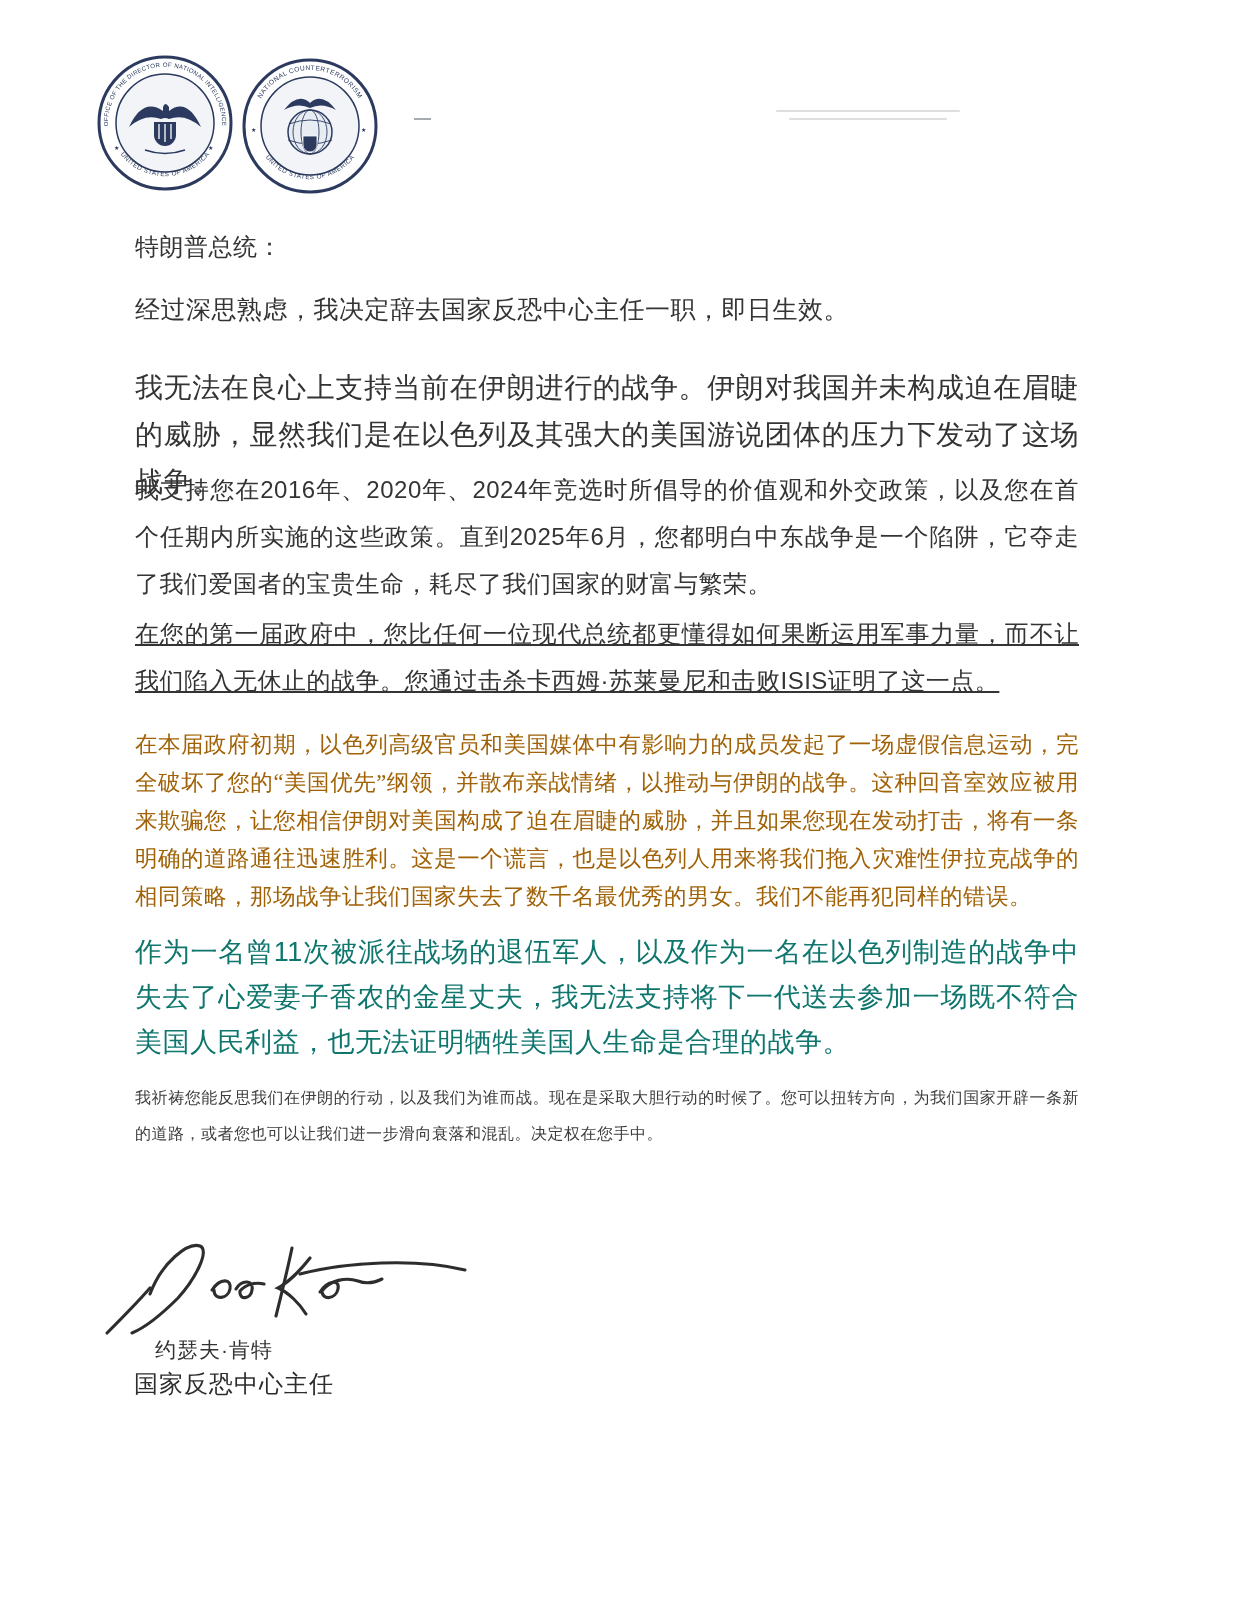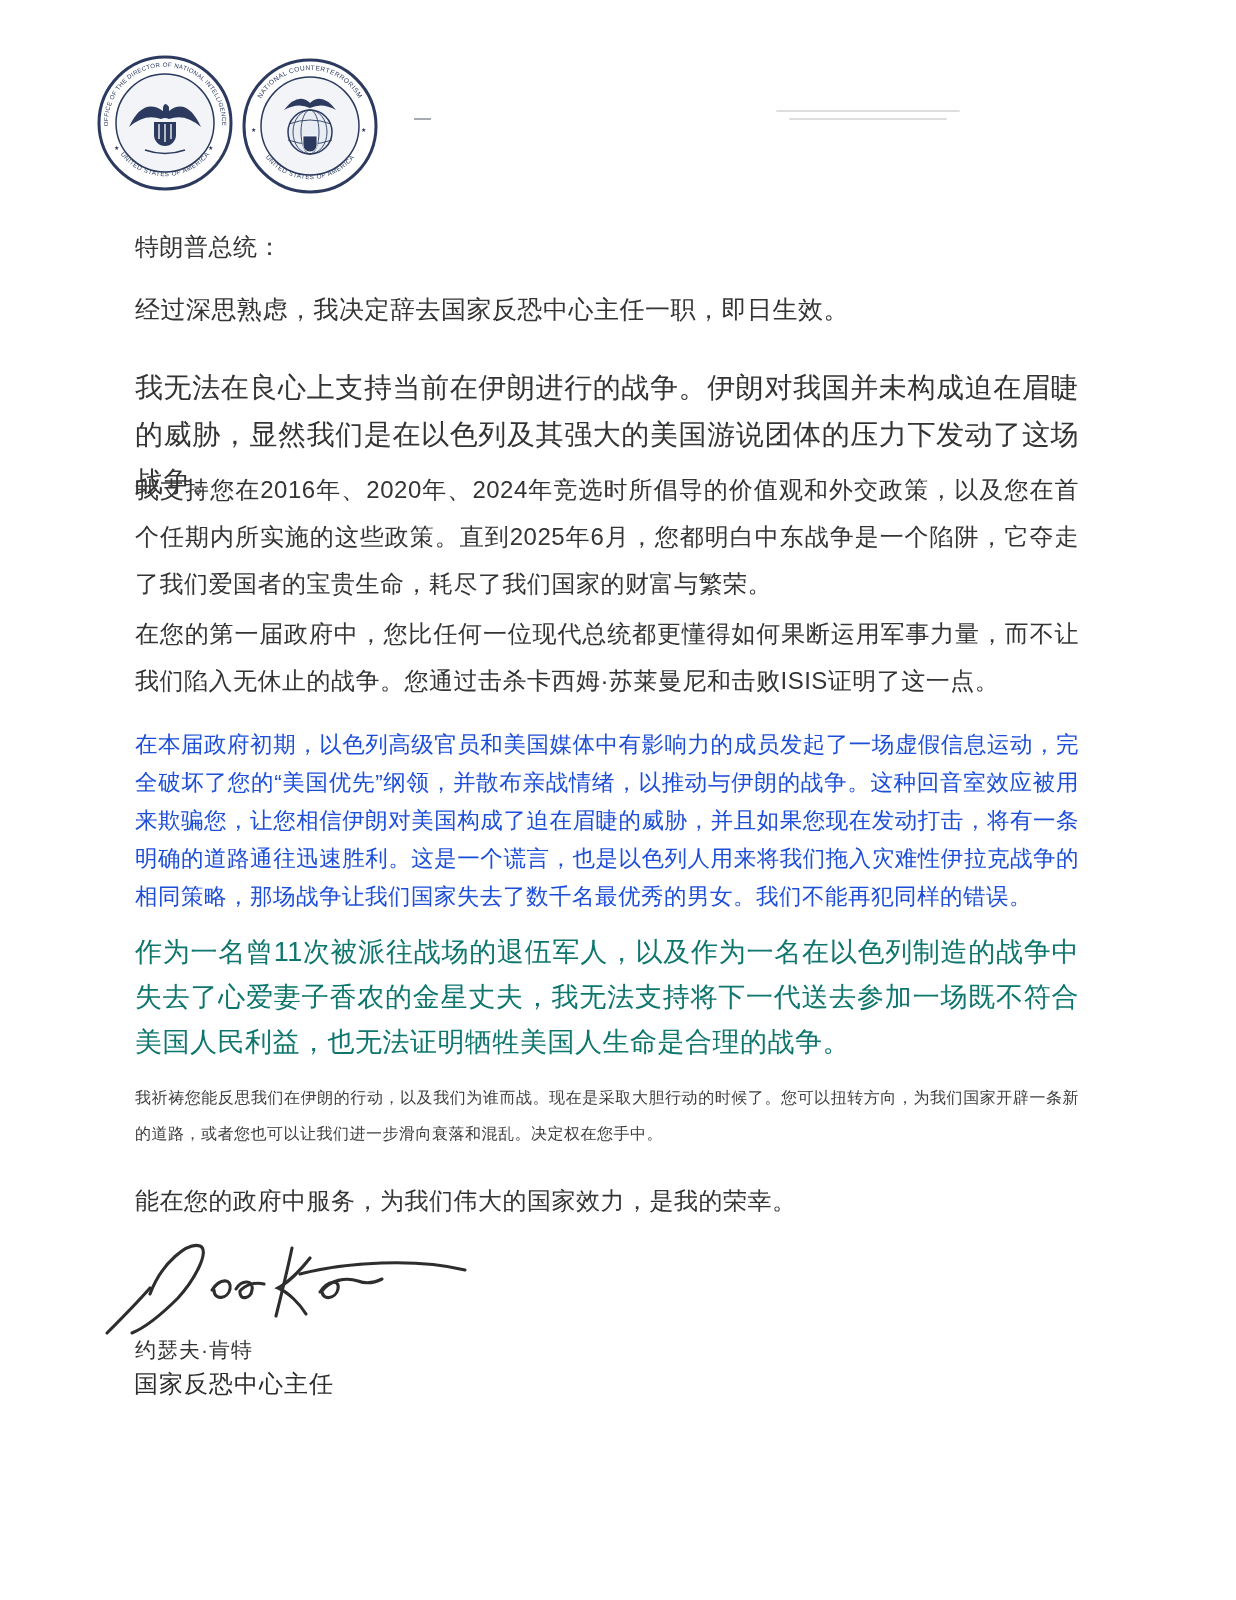--- a/index.html
+++ b/index.html
@@ -20,28 +20,28 @@
   .scan-smudge{position:absolute;left:776px;top:108px;width:184px;height:16px;}
   .scan-smudge .ln{position:absolute;left:0;width:100%;height:2px;background:#dededd;border-radius:2px;}
   .scan-smudge .ln.a{top:2px;}
   .scan-smudge .ln.b{top:10px;width:86%;left:7%;}
   
   .para{position:absolute;left:135px;width:944px;margin:0;text-align:justify;letter-spacing:0.5px;color:#343434;}
   .salutation{top:230px;font-size:24px;line-height:34px;}
   .p0{top:292px;font-size:25px;line-height:35px;}
   .p1{top:364px;font-size:28px;line-height:47px;}
   .p2{top:466px;font-size:24px;line-height:47px;}
-  .p3{top:610px;font-size:24px;line-height:47px;}
-  .p4{top:726px;font-size:22.5px;line-height:38px;color:#1d4ed8;}
+  .p3{top:610px;font-size:24px;line-height:47px;text-decoration:underline;}
+  .p4{top:726px;font-size:22.5px;line-height:38px;color:#a16207;font-family:Liberation Serif, serif;}
   .p5{top:930px;font-size:27px;line-height:45px;color:#0f766e;}
   .p6{top:1080px;font-size:16px;line-height:36px;color:#3d3d3d;}
   .p7{top:1184px;font-size:24px;line-height:34px;}
   
   .signature-svg{position:absolute;left:96px;top:1230px;width:380px;height:112px;}
-  .sign-name{position:absolute;left:135px;top:1336px;font-size:21px;color:#333;letter-spacing:1px;}
+  .sign-name{position:absolute;left:155px;top:1336px;font-size:21px;color:#333;letter-spacing:1px;}
   .sign-title{position:absolute;left:134px;top:1368px;font-size:24px;color:#2c2c2c;letter-spacing:1px;}
   .seal-ring-text{fill:#2b3a5e;}
 </style>
 </head>
 <body>
 
 <div class="page">
 
   <svg class="seal seal-left" viewBox="0 0 140 140">
     <circle cx="70" cy="70" r="66" fill="#ffffff" stroke="#2b3a5e" stroke-width="3"></circle>
@@ -102,21 +102,20 @@
   </div>
 
   <p class="para salutation">特朗普总统：</p>
   <p class="para p0">经过深思熟虑，我决定辞去国家反恐中心主任一职，即日生效。</p>
   <p class="para p1">我无法在良心上支持当前在伊朗进行的战争。伊朗对我国并未构成迫在眉睫的威胁，显然我们是在以色列及其强大的美国游说团体的压力下发动了这场战争。</p>
   <p class="para p2">我支持您在2016年、2020年、2024年竞选时所倡导的价值观和外交政策，以及您在首个任期内所实施的这些政策。直到2025年6月，您都明白中东战争是一个陷阱，它夺走了我们爱国者的宝贵生命，耗尽了我们国家的财富与繁荣。</p>
   <p class="para p3">在您的第一届政府中，您比任何一位现代总统都更懂得如何果断运用军事力量，而不让我们陷入无休止的战争。您通过击杀卡西姆·苏莱曼尼和击败ISIS证明了这一点。</p>
   <p class="para p4">在本届政府初期，以色列高级官员和美国媒体中有影响力的成员发起了一场虚假信息运动，完全破坏了您的“美国优先”纲领，并散布亲战情绪，以推动与伊朗的战争。这种回音室效应被用来欺骗您，让您相信伊朗对美国构成了迫在眉睫的威胁，并且如果您现在发动打击，将有一条明确的道路通往迅速胜利。这是一个谎言，也是以色列人用来将我们拖入灾难性伊拉克战争的相同策略，那场战争让我们国家失去了数千名最优秀的男女。我们不能再犯同样的错误。</p>
   <p class="para p5">作为一名曾11次被派往战场的退伍军人，以及作为一名在以色列制造的战争中失去了心爱妻子香农的金星丈夫，我无法支持将下一代送去参加一场既不符合美国人民利益，也无法证明牺牲美国人生命是合理的战争。</p>
   <p class="para p6">我祈祷您能反思我们在伊朗的行动，以及我们为谁而战。现在是采取大胆行动的时候了。您可以扭转方向，为我们国家开辟一条新的道路，或者您也可以让我们进一步滑向衰落和混乱。决定权在您手中。</p>
-  <p class="para p7">能在您的政府中服务，为我们伟大的国家效力，是我的荣幸。</p>
 
   <svg class="signature-svg" viewBox="0 0 380 112">
     <g fill="none" stroke="#1c1c1c" stroke-width="3.1" stroke-linecap="round" opacity="0.92">
       <path d="M54 64 C66 32 92 12 104 16 C114 20 100 48 82 68 C64 86 48 98 36 103"></path>
       <path d="M54 58 C40 74 24 90 11 103"></path>
       <path d="M116 60 C124 48 136 48 134 59 C132 69 118 71 118 60"></path>
       <path d="M140 59 C146 49 158 50 156 60 C155 69 143 71 144 61 C150 54 160 52 168 54"></path>
       <path d="M196 18 C191 42 184 70 180 86"></path>
       <path d="M214 28 C203 42 190 54 182 58 C192 62 204 74 210 84"></path>
       <path d="M224 62 C232 50 244 49 242 59 C240 69 226 71 226 61 C234 50 250 47 262 51 C270 54 278 53 286 49"></path>

